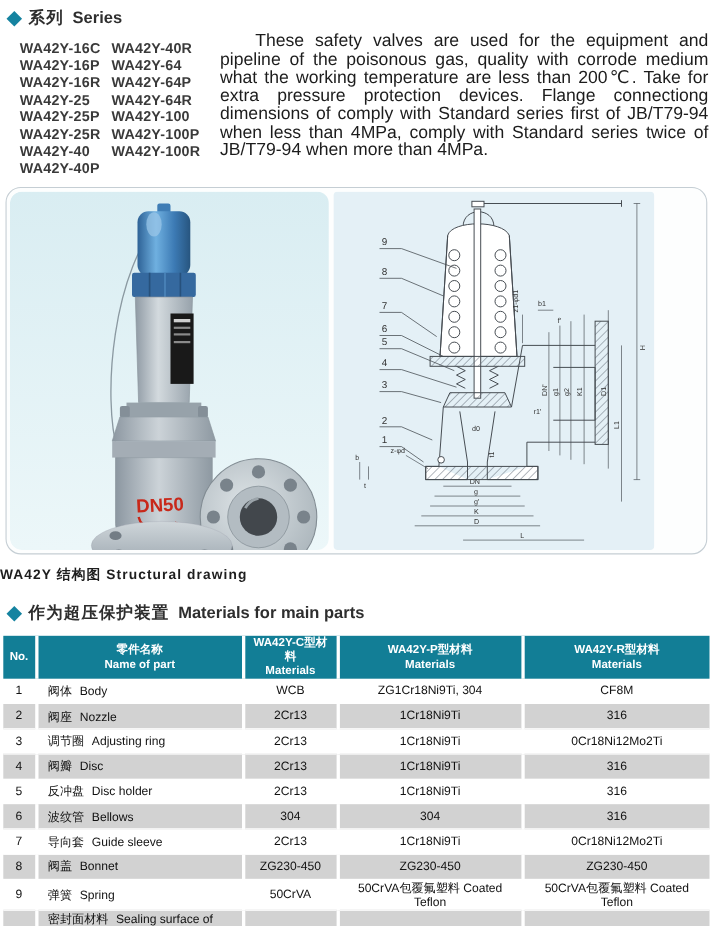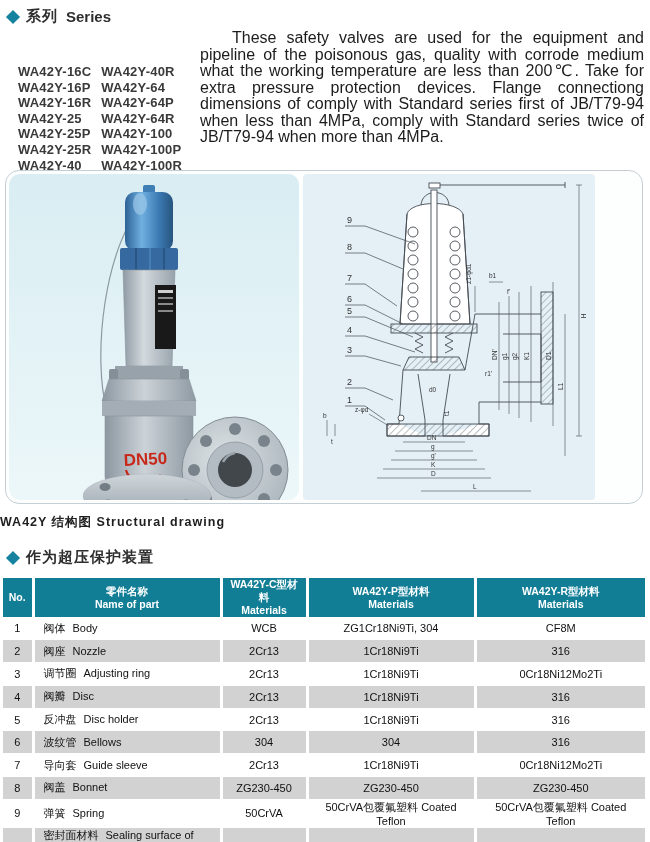--- a/index.html
+++ b/index.html
@@ -9,21 +9,21 @@
     font-family:"Liberation Sans","DejaVu Sans",sans-serif; color:#222;
   }
   .sec-head { position:absolute; left:8px; display:flex; align-items:center; gap:8px;
     font-size:15px; font-weight:bold; color:#2e2e2e; }
   .diamond { width:10px; height:10px; background:#1583a0; transform:rotate(45deg); display:inline-block; }
   .sec-head .zh { letter-spacing:1px; }
 
   
   #series-head { top:7px; }
   .models { position:absolute; left:18px; top:36px; display:flex; gap:10px;
-    font-size:13px; font-weight:600; color:#3a3a3a; line-height:15.6px; letter-spacing:0.2px;margin-top:28px; }
+    font-size:13px; font-weight:600; color:#3a3a3a; line-height:15.6px; letter-spacing:0.2px; }
   .models .mcol div { white-space:nowrap; }
   .descs { position:absolute; left:200px; top:30px; width:444px; }
   .descs p { text-align:justify; text-indent:2em; }
   .descs .zh { font-size:11.5px; line-height:17px; color:#1c1c1c; margin-bottom:6px; }
   .descs .en { font-size:16px; line-height:16.5px; color:#1c1c1c; font-weight:500; }
 
   
   .figure-panel { position:absolute; left:5px; top:170px; width:638px; height:334px;
     border:1px solid #c5ced4; border-radius:14px; background:#fdfefe; padding:3px; display:flex; gap:4px; }
   .photo-block { width:290px; height:326px; border-radius:11px 3px 3px 11px; overflow:hidden; }
@@ -312,20 +312,21 @@
       </g>
     </svg>
   </div>
 </div>
 
 <div class="caption">WA42Y  结构图  Structural drawing</div>
 
 <div class="sec-head" id="materials-head">
   <span class="diamond"></span>
   <span class="zh">作为超压保护装置</span>
+  <span class="en">Materials for main parts</span>
 </div>
 
 <table class="materials">
   <colgroup>
     <col class="col-no">
       <col class="col-name">
       <col class="col-c">
       <col class="col-p">
       <col class="col-r">
   </colgroup>

